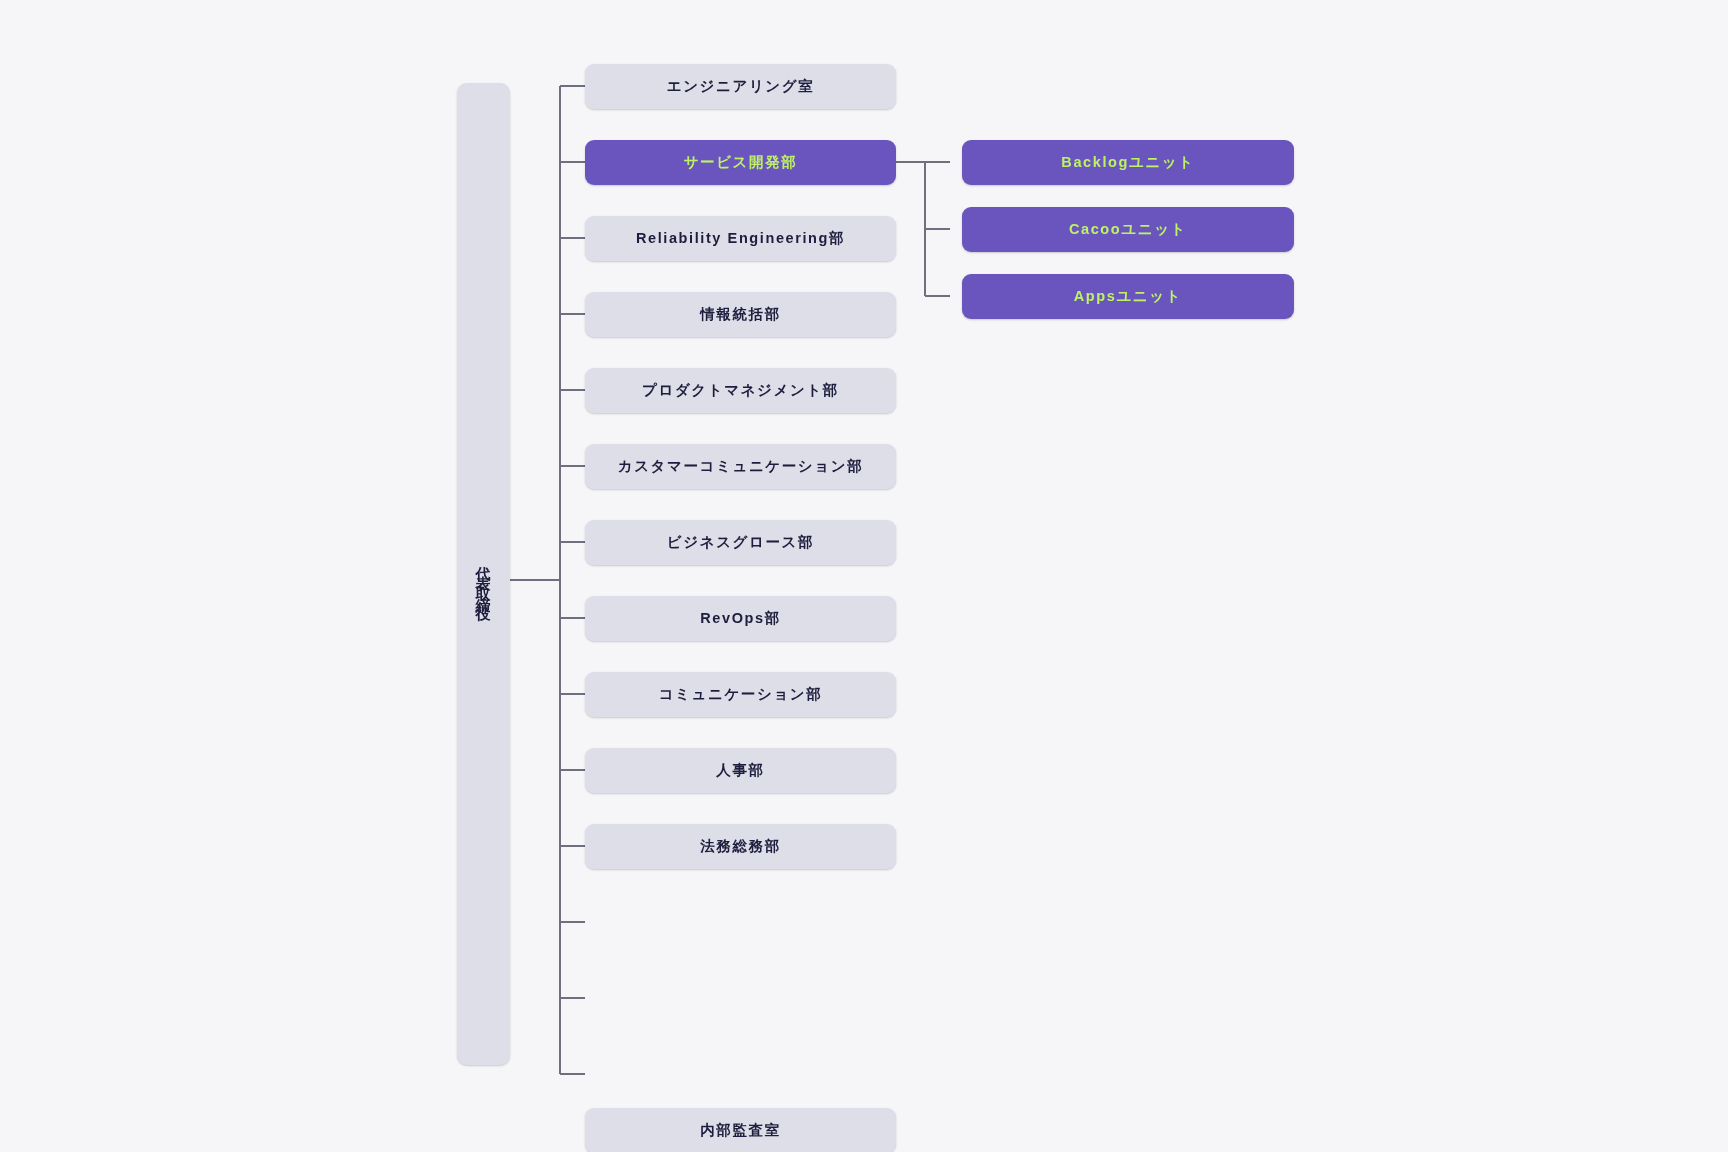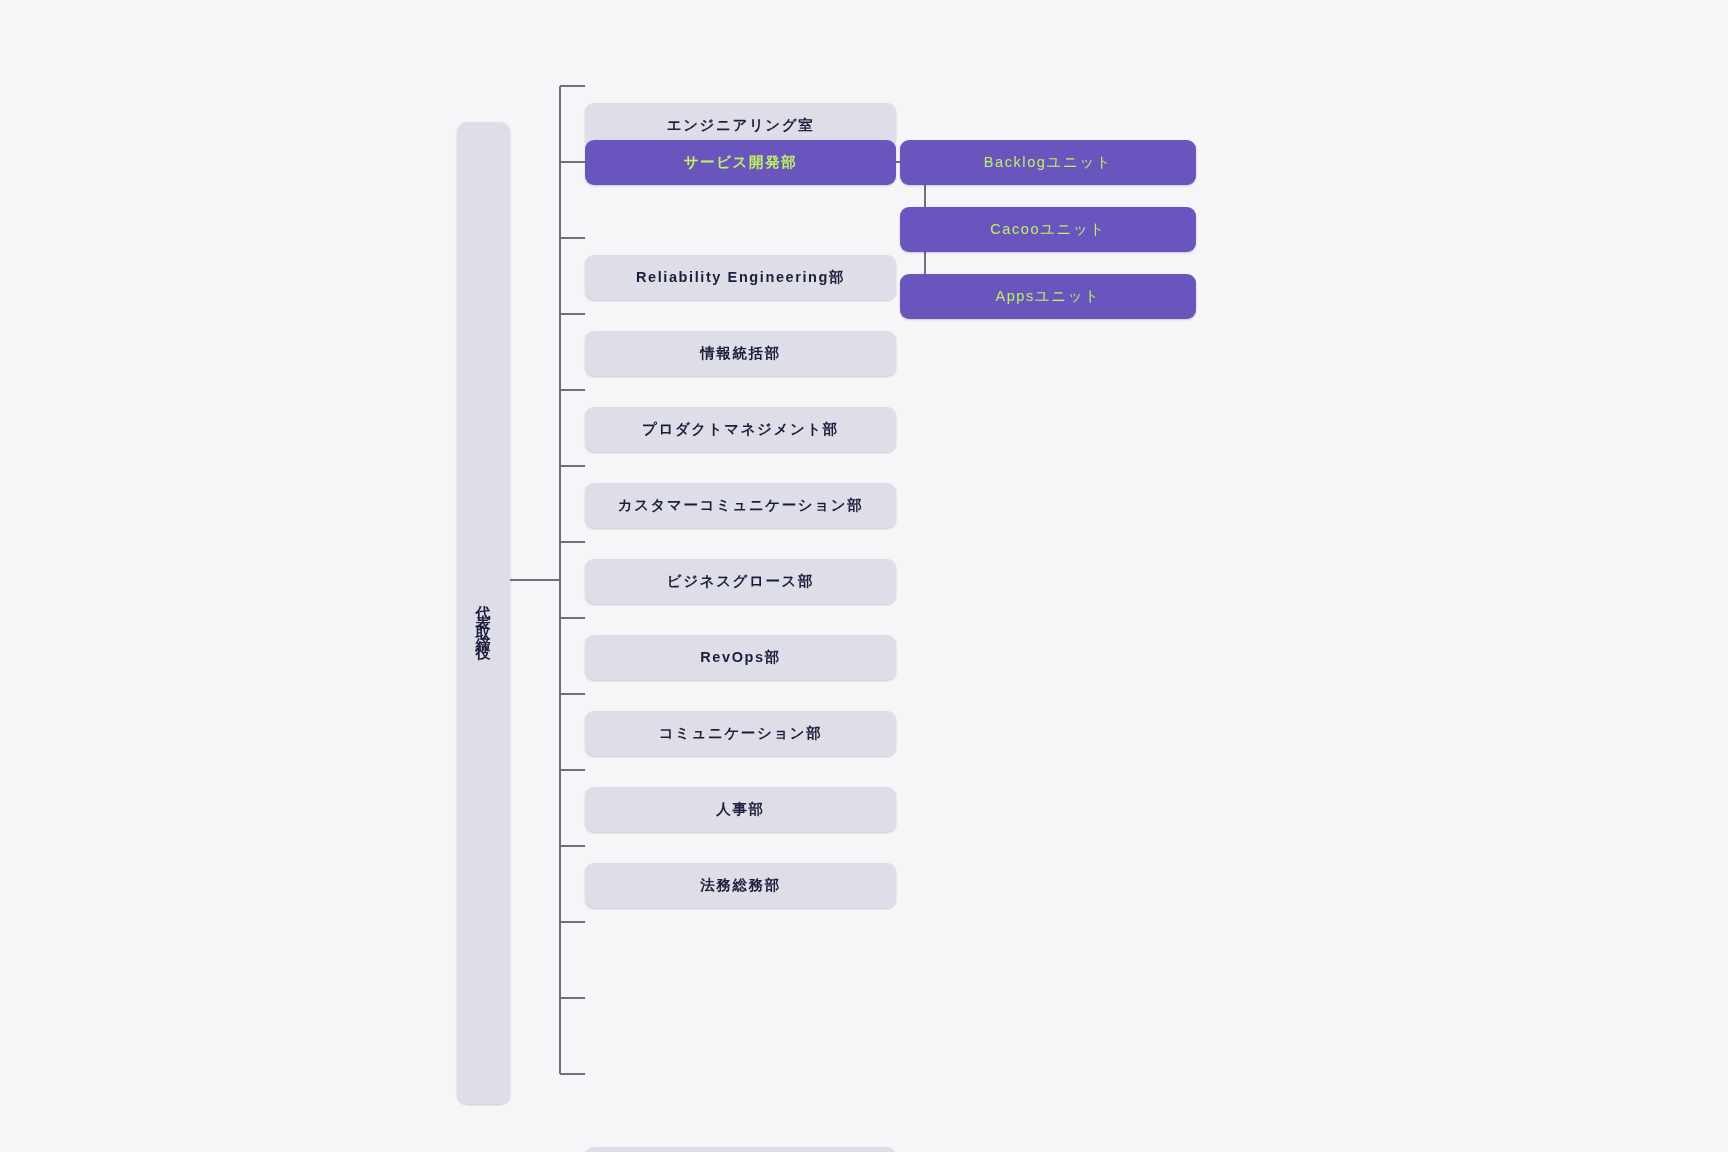--- a/index.html
+++ b/index.html
@@ -46,21 +46,20 @@
     align-items: center;
     justify-content: center;
     text-align: center;
     box-shadow: 0 1px 2px rgba(40, 40, 70, 0.22);
     letter-spacing: 1.6px;
   }
 
   .node.light {
     background: #dedee8;
     color: #1d1d3d;
-    margin-top: 39px;
   }
 
   .node.accent {
     background: #6a55bf;
     color: #bef264;
   }
 
   
   #root-node {
     left: 457px;
@@ -85,25 +84,25 @@
   .dept {
     left: 585px;
     width: 311px;
     height: 45px;
     font-size: 14.5px;
     font-weight: 700;
   }
 
   
   .unit {
-    left: 900px;
-    width: 296px;
+    left: 962px;
+    width: 332px;
     height: 45px;
     font-size: 14.5px;
-    font-weight: 400;
+    font-weight: 700;
   }
 </style>
 </head>
 <body>
 
 <div id="chart">
 
   <svg id="wires" viewBox="0 0 1728 1152" width="1728" height="1152">
 
     <line x1="510" y1="580" x2="560" y2="580"></line>

